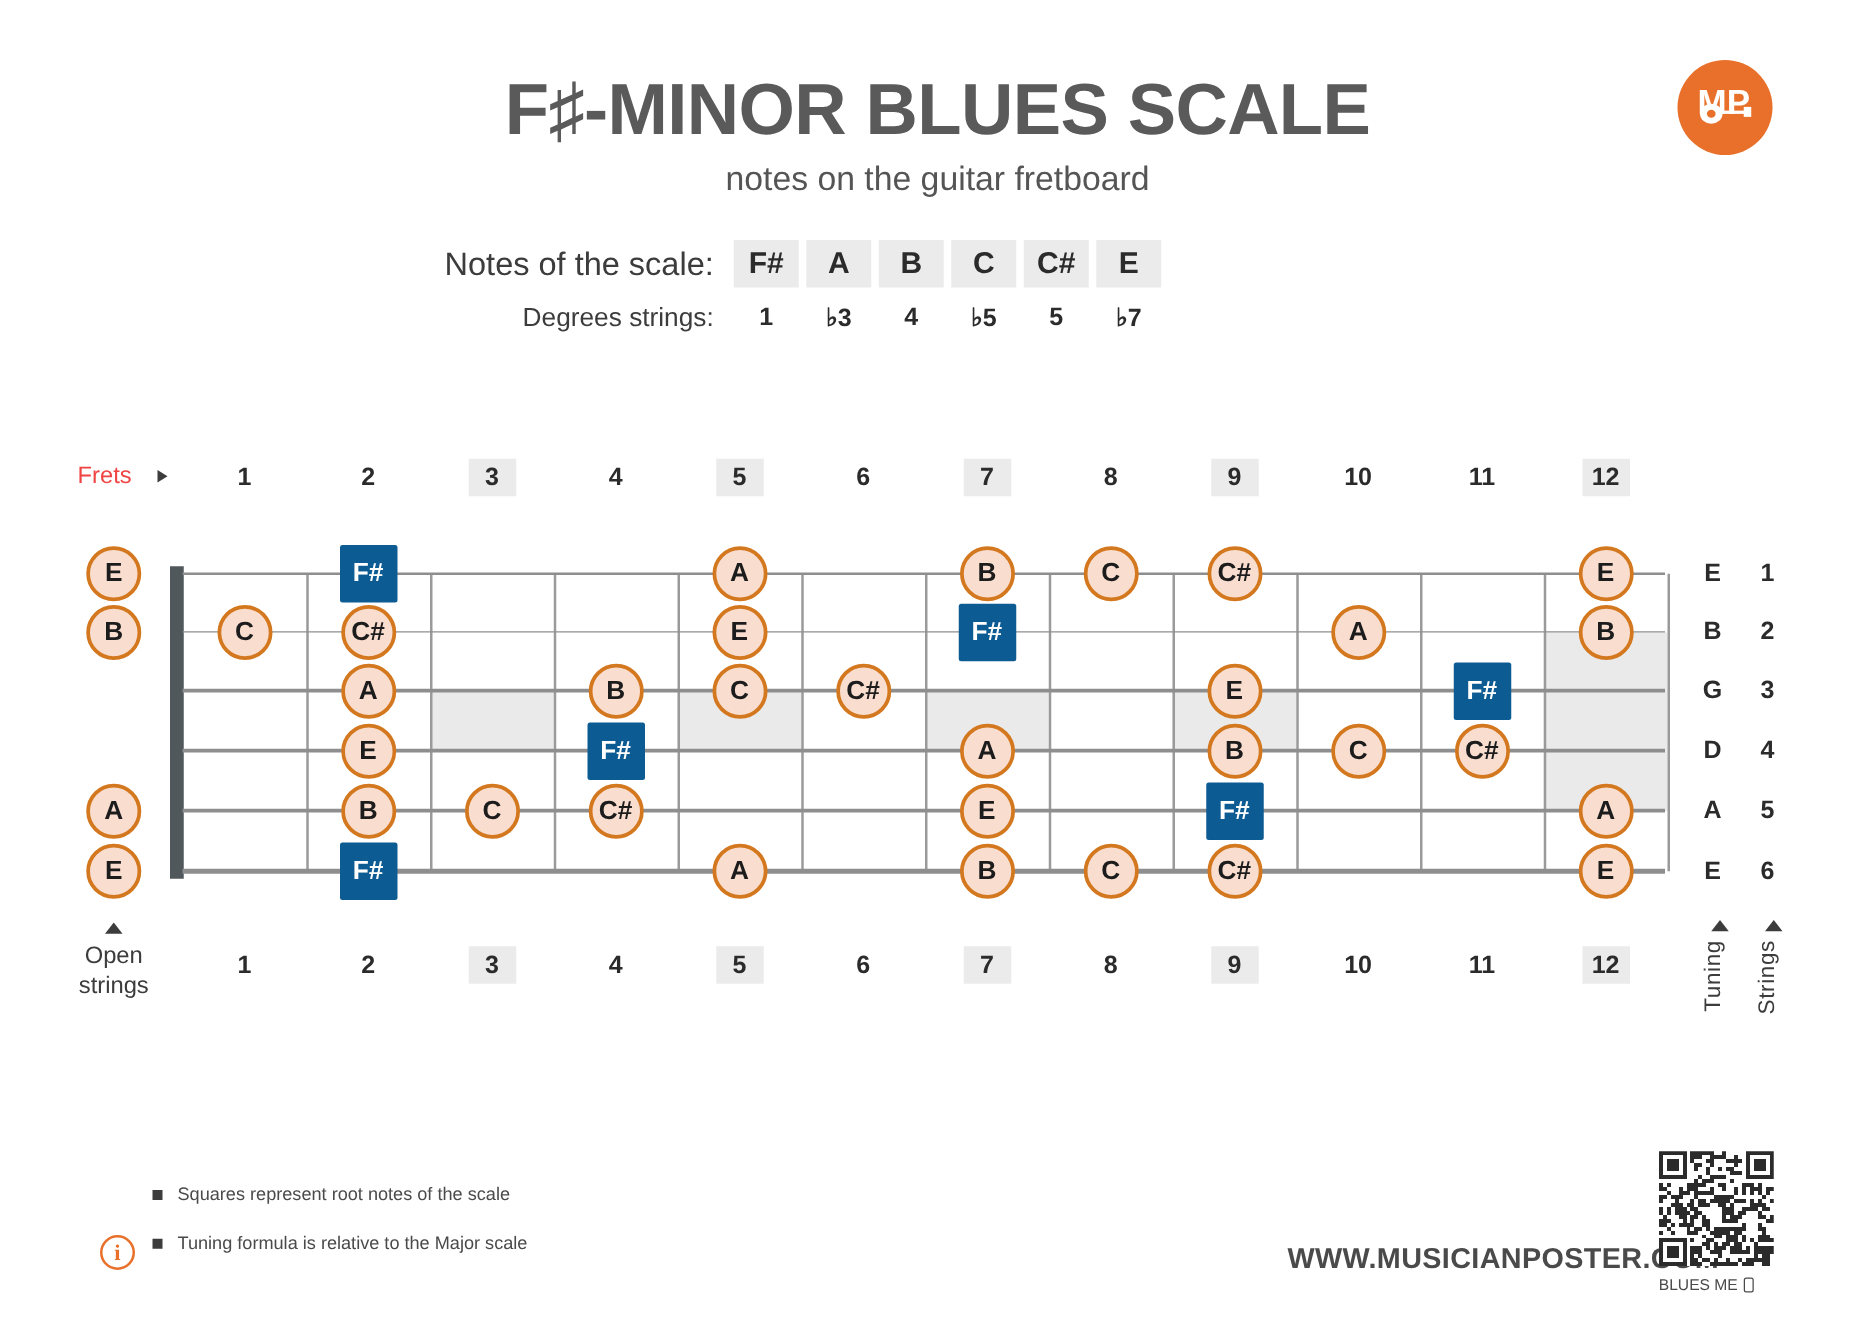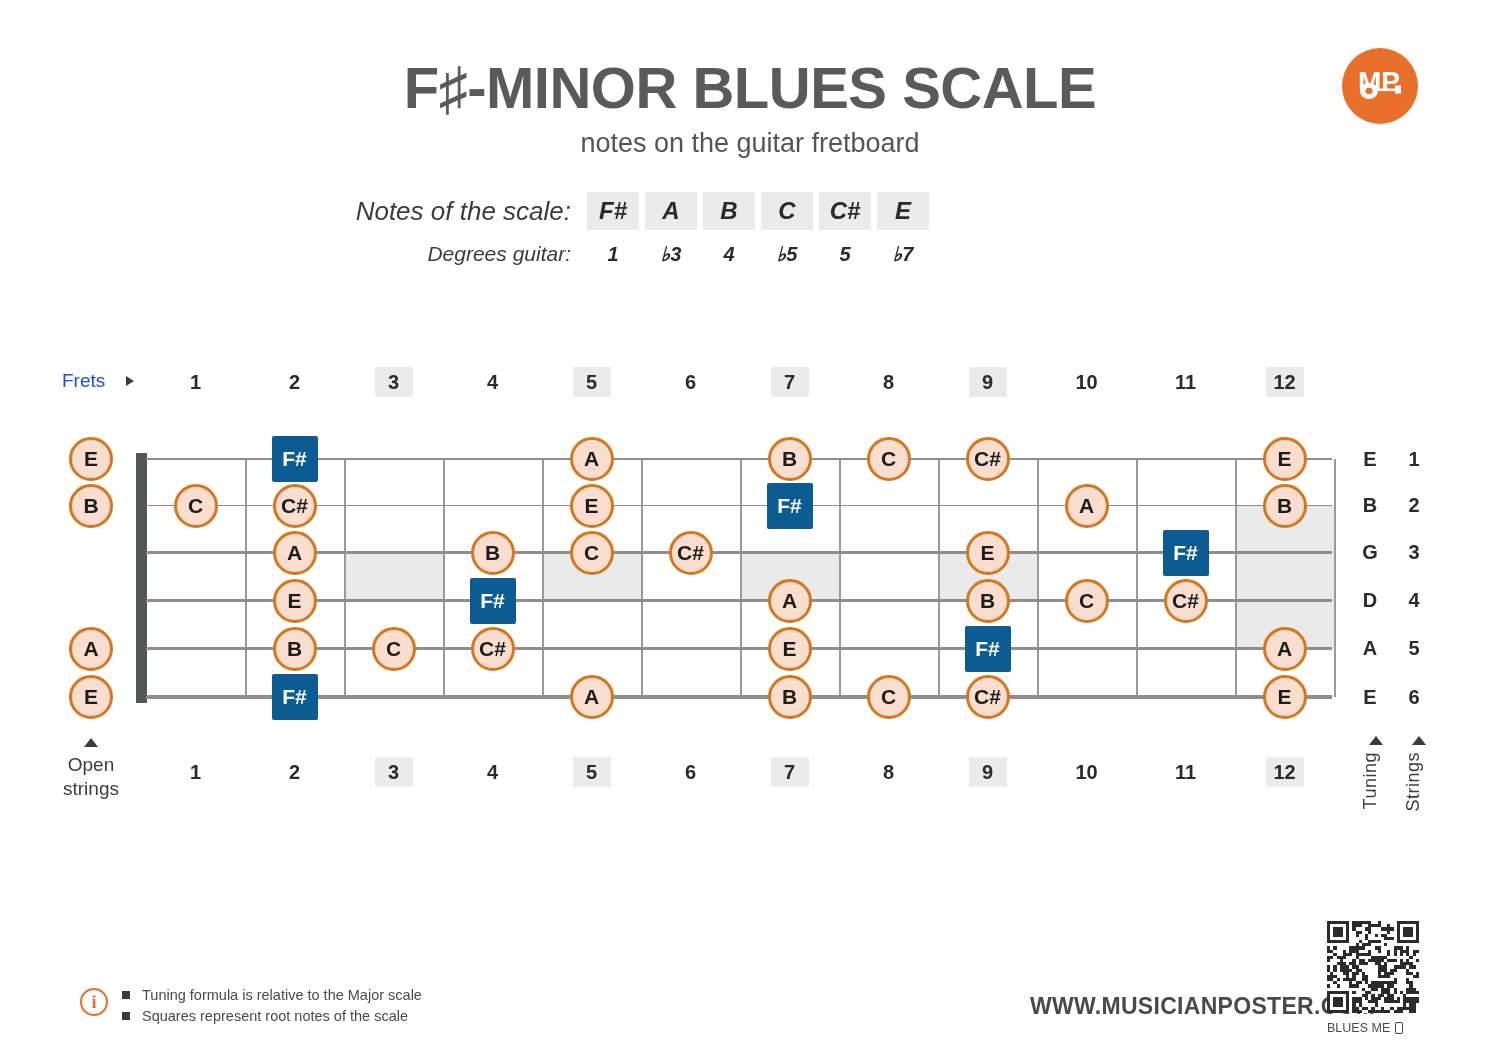--- a/index.html
+++ b/index.html
@@ -29,21 +29,21 @@
   }
   #subtitle {
     position: absolute; left: 0; top: 128px; width: 1500px;
     text-align: center;
     font-size: 27px; color: #555555;
     font-family: "Liberation Sans", sans-serif;
   }
 
   
   #scale-info {
-    position: absolute; left: 0; top: 192px; width: 1262px; font-style: italic;
+    position: absolute; left: 0; top: 192px; width: 1262px;
   }
   .info-row { display: flex; align-items: center; justify-content: center; }
   .info-label {
     width: 260px; text-align: right; padding-right: 16px;
     color: #3c3c3c;
   }
   #notes-row .info-label { font-size: 26px; }
   #degrees-row .info-label { font-size: 21px; }
   .chip-track { display: flex; }
   .note-chip {
@@ -58,21 +58,21 @@
     font-size: 20px; font-weight: bold; color: #2b2b2b;
   }
   #degrees-row { margin-top: 12px; }
 
   
   
   #board-wrap { position: absolute; left: 0; top: 0; width: 1500px; height: 1061px; }
 
   #frets-label {
     position: absolute; left: 62px; top: 370px;
-    font-size: 19px; color: #1d4ed8;
+    font-size: 19px; color: #ef4444;
     display: flex; align-items: center; gap: 21px;
   }
   .tri-right {
     width: 0; height: 0;
     border-left: 8px solid #3c3c3c;
     border-top: 5.5px solid transparent;
     border-bottom: 5.5px solid transparent;
   }
 
   .fretnum {
@@ -226,21 +226,21 @@
     <div class="chip-track" id="notes-track">
         <div class="note-chip">F#</div>
         <div class="note-chip">A</div>
         <div class="note-chip">B</div>
         <div class="note-chip">C</div>
         <div class="note-chip">C#</div>
         <div class="note-chip">E</div>
       </div>
   </div>
   <div class="info-row" id="degrees-row">
-    <div class="info-label">Degrees guitar:</div>
+    <div class="info-label">Degrees strings:</div>
     <div class="chip-track" id="degrees-track">
         <div class="deg-chip">1</div>
         <div class="deg-chip">♭3</div>
         <div class="deg-chip">4</div>
         <div class="deg-chip">♭5</div>
         <div class="deg-chip">5</div>
         <div class="deg-chip">♭7</div>
       </div>
   </div>
 </div>
@@ -385,21 +385,21 @@
   <div class="vert-caption" style="left:1403px; top:752px;">Strings</div>
 </div>
 
 <div id="info-icon">
   <span>i</span>
 </div>
 <div class="foot-note" style="top:987px;">
   <span class="sq-bullet"></span>
   <span>Tuning formula is relative to the Major scale</span>
 </div>
-<div class="foot-note" style="top:1008px;">
+<div class="foot-note" style="top:948px;">
   <span class="sq-bullet"></span>
   <span>Squares represent root notes of the scale</span>
 </div>
 
 <div id="website">WWW.MUSICIANPOSTER.COM</div>
 
 <svg id="qr" viewBox="0 0 29 29" shape-rendering="crispEdges">
   <rect width="29" height="29" fill="#ffffff"></rect>
   <g fill="#2b2b2b" id="qr-cells">
       <path d="M0 0h1v1h-1zM1 0h1v1h-1zM2 0h1v1h-1zM3 0h1v1h-1zM4 0h1v1h-1zM5 0h1v1h-1zM6 0h1v1h-1zM8 0h1v1h-1zM9 0h1v1h-1zM10 0h1v1h-1zM11 0h1v1h-1zM12 0h1v1h-1zM13 0h1v1h-1zM16 0h1v1h-1zM22 0h1v1h-1zM23 0h1v1h-1zM24 0h1v1h-1zM25 0h1v1h-1zM26 0h1v1h-1zM27 0h1v1h-1zM28 0h1v1h-1zM0 1h1v1h-1zM6 1h1v1h-1zM8 1h1v1h-1zM9 1h1v1h-1zM10 1h1v1h-1zM13 1h1v1h-1zM14 1h1v1h-1zM15 1h1v1h-1zM16 1h1v1h-1zM19 1h1v1h-1zM22 1h1v1h-1zM28 1h1v1h-1zM0 2h1v1h-1zM2 2h1v1h-1zM3 2h1v1h-1zM4 2h1v1h-1zM6 2h1v1h-1zM8 2h1v1h-1zM12 2h1v1h-1zM13 2h1v1h-1zM17 2h1v1h-1zM18 2h1v1h-1zM19 2h1v1h-1zM20 2h1v1h-1zM22 2h1v1h-1zM24 2h1v1h-1zM25 2h1v1h-1zM26 2h1v1h-1zM28 2h1v1h-1zM0 3h1v1h-1zM2 3h1v1h-1zM3 3h1v1h-1zM4 3h1v1h-1zM6 3h1v1h-1zM9 3h1v1h-1zM10 3h1v1h-1zM13 3h1v1h-1zM19 3h1v1h-1zM22 3h1v1h-1zM24 3h1v1h-1zM25 3h1v1h-1zM26 3h1v1h-1zM28 3h1v1h-1zM0 4h1v1h-1zM2 4h1v1h-1zM3 4h1v1h-1zM4 4h1v1h-1zM6 4h1v1h-1zM9 4h1v1h-1zM12 4h1v1h-1zM15 4h1v1h-1zM17 4h1v1h-1zM18 4h1v1h-1zM22 4h1v1h-1zM24 4h1v1h-1zM25 4h1v1h-1zM26 4h1v1h-1zM28 4h1v1h-1zM0 5h1v1h-1zM6 5h1v1h-1zM12 5h1v1h-1zM18 5h1v1h-1zM19 5h1v1h-1zM20 5h1v1h-1zM22 5h1v1h-1zM28 5h1v1h-1zM0 6h1v1h-1zM1 6h1v1h-1zM2 6h1v1h-1zM3 6h1v1h-1zM4 6h1v1h-1zM5 6h1v1h-1zM6 6h1v1h-1zM10 6h1v1h-1zM13 6h1v1h-1zM14 6h1v1h-1zM15 6h1v1h-1zM16 6h1v1h-1zM22 6h1v1h-1zM23 6h1v1h-1zM24 6h1v1h-1zM25 6h1v1h-1zM26 6h1v1h-1zM27 6h1v1h-1zM28 6h1v1h-1zM9 7h1v1h-1zM11 7h1v1h-1zM12 7h1v1h-1zM13 7h1v1h-1zM18 7h1v1h-1zM0 8h1v1h-1zM2 8h1v1h-1zM7 8h1v1h-1zM8 8h1v1h-1zM9 8h1v1h-1zM10 8h1v1h-1zM11 8h1v1h-1zM15 8h1v1h-1zM16 8h1v1h-1zM21 8h1v1h-1zM22 8h1v1h-1zM23 8h1v1h-1zM25 8h1v1h-1zM0 9h1v1h-1zM1 9h1v1h-1zM5 9h1v1h-1zM7 9h1v1h-1zM8 9h1v1h-1zM9 9h1v1h-1zM13 9h1v1h-1zM16 9h1v1h-1zM19 9h1v1h-1zM21 9h1v1h-1zM23 9h1v1h-1zM24 9h1v1h-1zM25 9h1v1h-1zM27 9h1v1h-1zM28 9h1v1h-1zM2 10h1v1h-1zM5 10h1v1h-1zM6 10h1v1h-1zM7 10h1v1h-1zM9 10h1v1h-1zM10 10h1v1h-1zM11 10h1v1h-1zM12 10h1v1h-1zM13 10h1v1h-1zM19 10h1v1h-1zM21 10h1v1h-1zM23 10h1v1h-1zM25 10h1v1h-1zM27 10h1v1h-1zM0 11h1v1h-1zM1 11h1v1h-1zM3 11h1v1h-1zM4 11h1v1h-1zM5 11h1v1h-1zM9 11h1v1h-1zM14 11h1v1h-1zM15 11h1v1h-1zM16 11h1v1h-1zM17 11h1v1h-1zM18 11h1v1h-1zM26 11h1v1h-1zM0 12h1v1h-1zM4 12h1v1h-1zM8 12h1v1h-1zM10 12h1v1h-1zM11 12h1v1h-1zM13 12h1v1h-1zM14 12h1v1h-1zM15 12h1v1h-1zM16 12h1v1h-1zM17 12h1v1h-1zM19 12h1v1h-1zM20 12h1v1h-1zM21 12h1v1h-1zM23 12h1v1h-1zM25 12h1v1h-1zM28 12h1v1h-1zM3 13h1v1h-1zM4 13h1v1h-1zM5 13h1v1h-1zM7 13h1v1h-1zM8 13h1v1h-1zM10 13h1v1h-1zM11 13h1v1h-1zM12 13h1v1h-1zM15 13h1v1h-1zM16 13h1v1h-1zM18 13h1v1h-1zM23 13h1v1h-1zM24 13h1v1h-1zM25 13h1v1h-1zM26 13h1v1h-1zM0 14h1v1h-1zM2 14h1v1h-1zM4 14h1v1h-1zM5 14h1v1h-1zM6 14h1v1h-1zM8 14h1v1h-1zM9 14h1v1h-1zM16 14h1v1h-1zM17 14h1v1h-1zM18 14h1v1h-1zM21 14h1v1h-1zM22 14h1v1h-1zM23 14h1v1h-1zM24 14h1v1h-1zM26 14h1v1h-1zM27 14h1v1h-1zM0 15h1v1h-1zM2 15h1v1h-1zM4 15h1v1h-1zM5 15h1v1h-1zM6 15h1v1h-1zM7 15h1v1h-1zM9 15h1v1h-1zM10 15h1v1h-1zM16 15h1v1h-1zM17 15h1v1h-1zM18 15h1v1h-1zM20 15h1v1h-1zM21 15h1v1h-1zM25 15h1v1h-1zM1 16h1v1h-1zM5 16h1v1h-1zM6 16h1v1h-1zM8 16h1v1h-1zM9 16h1v1h-1zM11 16h1v1h-1zM16 16h1v1h-1zM18 16h1v1h-1zM19 16h1v1h-1zM20 16h1v1h-1zM25 16h1v1h-1zM26 16h1v1h-1zM28 16h1v1h-1zM0 17h1v1h-1zM1 17h1v1h-1zM2 17h1v1h-1zM6 17h1v1h-1zM8 17h1v1h-1zM11 17h1v1h-1zM12 17h1v1h-1zM16 17h1v1h-1zM17 17h1v1h-1zM18 17h1v1h-1zM19 17h1v1h-1zM27 17h1v1h-1zM28 17h1v1h-1zM0 18h1v1h-1zM1 18h1v1h-1zM3 18h1v1h-1zM5 18h1v1h-1zM6 18h1v1h-1zM7 18h1v1h-1zM8 18h1v1h-1zM11 18h1v1h-1zM12 18h1v1h-1zM21 18h1v1h-1zM25 18h1v1h-1zM2 19h1v1h-1zM7 19h1v1h-1zM9 19h1v1h-1zM10 19h1v1h-1zM12 19h1v1h-1zM14 19h1v1h-1zM15 19h1v1h-1zM16 19h1v1h-1zM17 19h1v1h-1zM18 19h1v1h-1zM19 19h1v1h-1zM20 19h1v1h-1zM21 19h1v1h-1zM25 19h1v1h-1zM26 19h1v1h-1zM0 20h1v1h-1zM3 20h1v1h-1zM7 20h1v1h-1zM8 20h1v1h-1zM9 20h1v1h-1zM13 20h1v1h-1zM14 20h1v1h-1zM15 20h1v1h-1zM16 20h1v1h-1zM17 20h1v1h-1zM19 20h1v1h-1zM20 20h1v1h-1zM26 20h1v1h-1zM11 21h1v1h-1zM14 21h1v1h-1zM15 21h1v1h-1zM17 21h1v1h-1zM18 21h1v1h-1zM19 21h1v1h-1zM21 21h1v1h-1zM25 21h1v1h-1zM26 21h1v1h-1zM27 21h1v1h-1zM0 22h1v1h-1zM1 22h1v1h-1zM2 22h1v1h-1zM3 22h1v1h-1zM4 22h1v1h-1zM5 22h1v1h-1zM6 22h1v1h-1zM8 22h1v1h-1zM12 22h1v1h-1zM13 22h1v1h-1zM17 22h1v1h-1zM18 22h1v1h-1zM19 22h1v1h-1zM21 22h1v1h-1zM23 22h1v1h-1zM25 22h1v1h-1zM26 22h1v1h-1zM27 22h1v1h-1zM28 22h1v1h-1zM0 23h1v1h-1zM6 23h1v1h-1zM11 23h1v1h-1zM12 23h1v1h-1zM14 23h1v1h-1zM16 23h1v1h-1zM17 23h1v1h-1zM19 23h1v1h-1zM20 23h1v1h-1zM24 23h1v1h-1zM0 24h1v1h-1zM2 24h1v1h-1zM3 24h1v1h-1zM4 24h1v1h-1zM6 24h1v1h-1zM8 24h1v1h-1zM9 24h1v1h-1zM10 24h1v1h-1zM12 24h1v1h-1zM14 24h1v1h-1zM15 24h1v1h-1zM16 24h1v1h-1zM18 24h1v1h-1zM19 24h1v1h-1zM20 24h1v1h-1zM22 24h1v1h-1zM24 24h1v1h-1zM25 24h1v1h-1zM26 24h1v1h-1zM27 24h1v1h-1zM28 24h1v1h-1zM0 25h1v1h-1zM2 25h1v1h-1zM3 25h1v1h-1zM4 25h1v1h-1zM6 25h1v1h-1zM8 25h1v1h-1zM9 25h1v1h-1zM10 25h1v1h-1zM13 25h1v1h-1zM14 25h1v1h-1zM15 25h1v1h-1zM18 25h1v1h-1zM19 25h1v1h-1zM20 25h1v1h-1zM21 25h1v1h-1zM22 25h1v1h-1zM24 25h1v1h-1zM25 25h1v1h-1zM26 25h1v1h-1zM27 25h1v1h-1zM28 25h1v1h-1zM0 26h1v1h-1zM2 26h1v1h-1zM3 26h1v1h-1zM4 26h1v1h-1zM6 26h1v1h-1zM8 26h1v1h-1zM10 26h1v1h-1zM15 26h1v1h-1zM24 26h1v1h-1zM26 26h1v1h-1zM27 26h1v1h-1zM0 27h1v1h-1zM6 27h1v1h-1zM8 27h1v1h-1zM9 27h1v1h-1zM11 27h1v1h-1zM12 27h1v1h-1zM14 27h1v1h-1zM17 27h1v1h-1zM20 27h1v1h-1zM22 27h1v1h-1zM23 27h1v1h-1zM24 27h1v1h-1zM25 27h1v1h-1zM26 27h1v1h-1zM27 27h1v1h-1zM0 28h1v1h-1zM1 28h1v1h-1zM2 28h1v1h-1zM3 28h1v1h-1zM4 28h1v1h-1zM5 28h1v1h-1zM6 28h1v1h-1zM8 28h1v1h-1zM9 28h1v1h-1zM10 28h1v1h-1zM13 28h1v1h-1zM14 28h1v1h-1zM15 28h1v1h-1zM16 28h1v1h-1zM17 28h1v1h-1zM18 28h1v1h-1zM19 28h1v1h-1zM21 28h1v1h-1zM22 28h1v1h-1zM23 28h1v1h-1zM26 28h1v1h-1zM27 28h1v1h-1z"></path>

